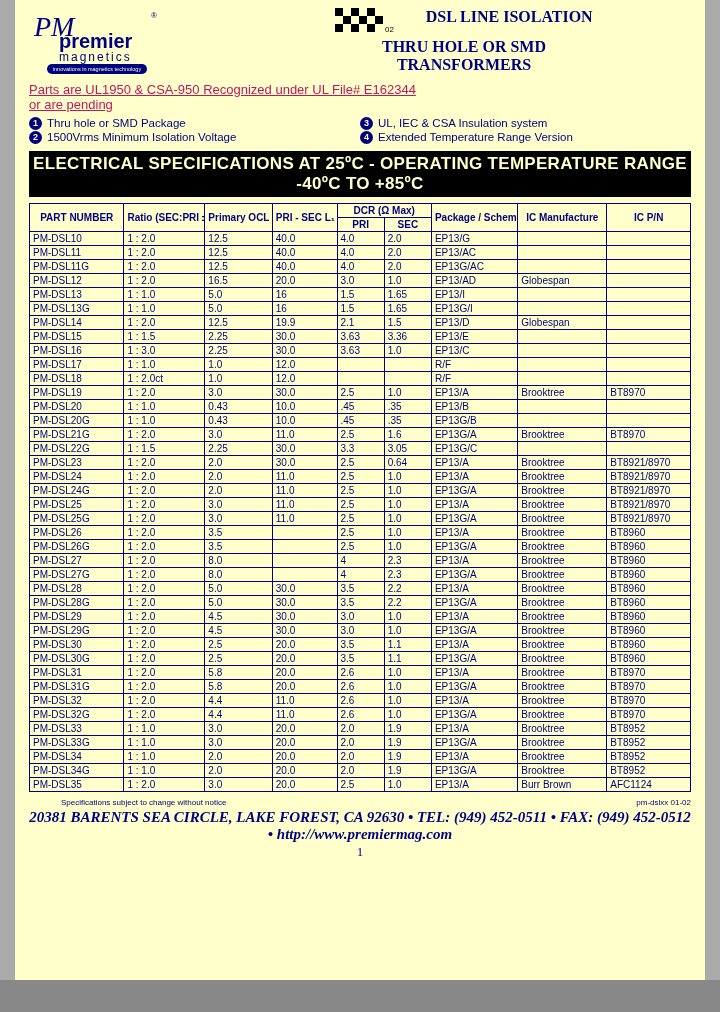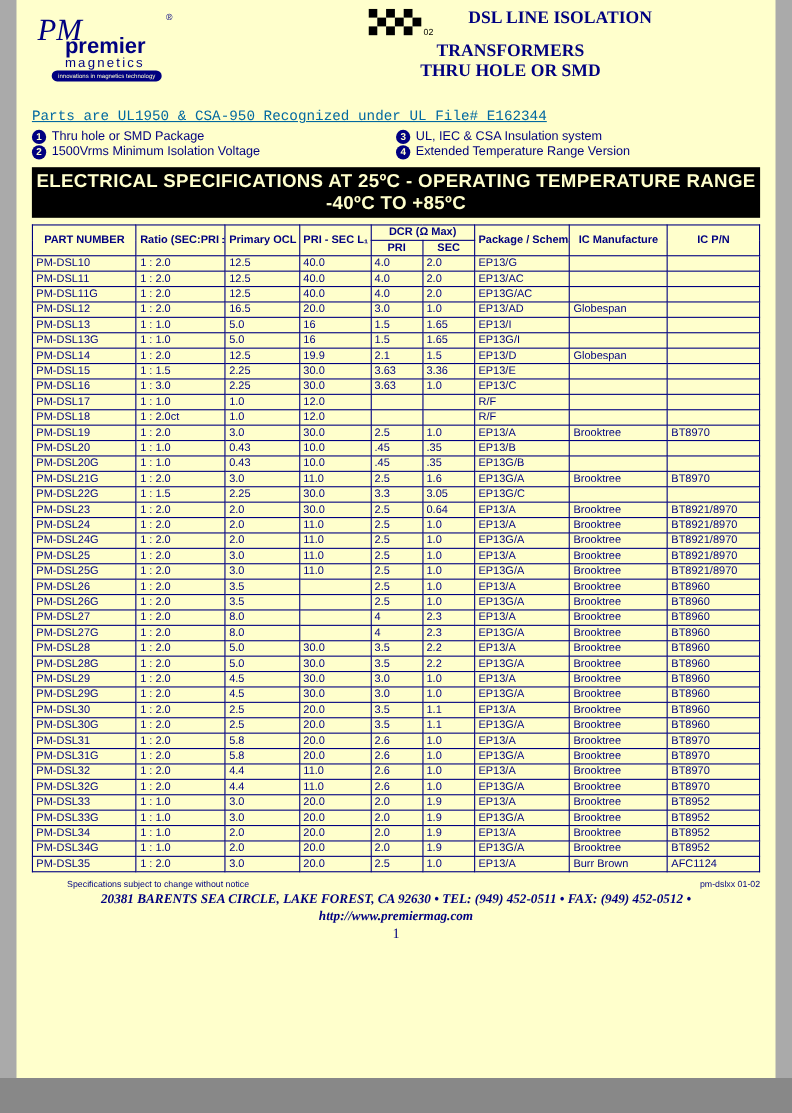--- a/index.html
+++ b/index.html
@@ -5,34 +5,34 @@
   body { margin:0; padding:0; background:#888; font-family:Arial,Helvetica,sans-serif; }
   .page-wrap { width:720px; background:#aaa; }
   .page { width:690px; margin:0 auto; background:#ffffcc; padding:8px 14px 14px 14px; box-sizing:border-box; min-height:980px; position:relative; }
   .header { display:flex;gap:48px; }
   .logo-cell { width:160px; }
   .logo { width:130px; height:70px; }
   .title-cell { flex:1; text-align:center; }
   .checker { display:inline-block; width:80px; height:30px; vertical-align:top; margin-right:6px;text-align:center;}
   .checker svg { display:block;}
   .title { font-family:"Times New Roman",serif; font-weight:bold; color:#000080; font-size:16px; line-height:1.15;}
-  .sub1 { font-family:Liberation Mono, monospace; color:#0369a1; text-decoration:underline; font-size:13px; margin-top:15px;}
+  .sub1 { font-family:Liberation Sans, sans-serif; color:#be185d; text-decoration:underline; font-size:13px; margin-top:0;}
   .bullets { display:flex; margin-top:4px; font-size:11.5px; color:#000080;}
   .bcol { flex:1;}
   .bitem { display:flex; align-items:flex-start; margin:1px 0;}
   .bnum { width:13px;height:13px;border-radius:50%;background:#000080;color:#ffffcc;font-size:9px;line-height:13px;text-align:center;font-weight:bold;margin-right:5px;flex:0 0 13px;}
   .blackbar { background:#000; color:#ffffcc; font-weight:bold; text-align:center; font-size:17px; padding:3px 2px; margin-top:6px; letter-spacing:0.3px;}
   .tablewrap { margin-top:6px;}
   table.spec { border-collapse:collapse; width:100%; table-layout:fixed; }
   table.spec th, table.spec td { border:1px solid #000080; font-size:10px; color:#000080; padding:1px 3px; overflow:hidden; white-space:nowrap;}
   table.spec th { font-weight:bold; text-align:center; background:#ffffcc; }
   table.spec td { background:#ffffcc; }
   .c0{width:70px;} .c1{width:60px;} .c2{width:50px;} .c3{width:48px;} .c4{width:35px;} .c5{width:35px;} .c6{width:64px;} .c7{width:66px;} .c8{width:62px;}
   .footnote { display:flex; justify-content:space-between; font-size:8px; color:#000080; margin-top:6px;padding-left:32px;}
-  .addr { font-family:"Times New Roman",serif; font-style:italic; font-weight:bold; text-align:center; font-size:12px; color:#000080; margin-top:2px;}
+  .addr { font-family:"Times New Roman",serif; font-style:italic; font-weight:bold; text-align:center; font-size:15px; color:#000080; margin-top:2px;}
   .pagenum { text-align:center; font-family:"Times New Roman",serif; font-size:13px; color:#000080; margin-top:1px;}
 </style>
 </head>
 <body>
 
 <div class="page-wrap">
 <div class="page">
 
   <div class="header">
     <div class="logo-cell">
@@ -58,26 +58,27 @@
                   <rect x="40" y="8" width="8" height="8"></rect>
               <rect x="0" y="16" width="8" height="8"></rect>
                   <rect x="16" y="16" width="8" height="8"></rect>
                   <rect x="32" y="16" width="8" height="8"></rect>
             </g>
             <text x="50" y="24" font-size="8" fill="#000">02</text>
           </svg>
         </span>
         <span class="title">DSL LINE ISOLATION</span>
       </div>
+      <div class="title">THRU HOLE OR  SMD</div>
       <div class="title">TRANSFORMERS</div>
-      <div class="title">THRU HOLE OR  SMD</div>
     </div>
   </div>
 
   <div class="sub1">Parts are UL1950 &amp; CSA-950 Recognized under UL File# E162344</div>
+  <div class="sub1">or are pending</div>
 
   <div class="bullets">
     <div class="bcol">
       <div class="bitem">
             <span class="bnum">1</span>
             <span>Thru hole or SMD Package</span>
           </div>
       <div class="bitem">
             <span class="bnum">2</span>
             <span>1500Vrms Minimum Isolation Voltage</span>

